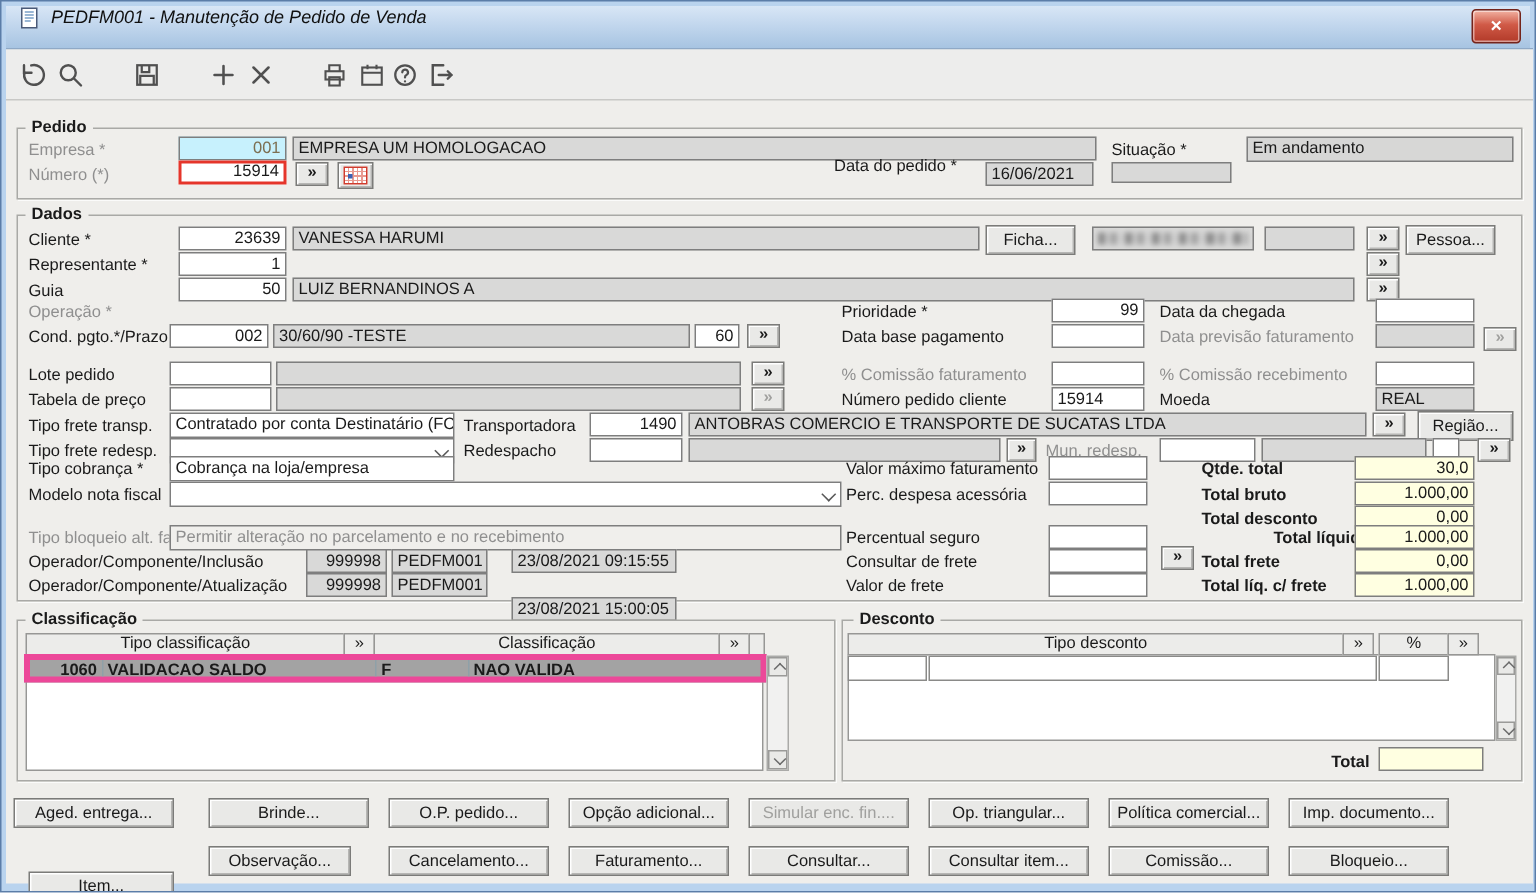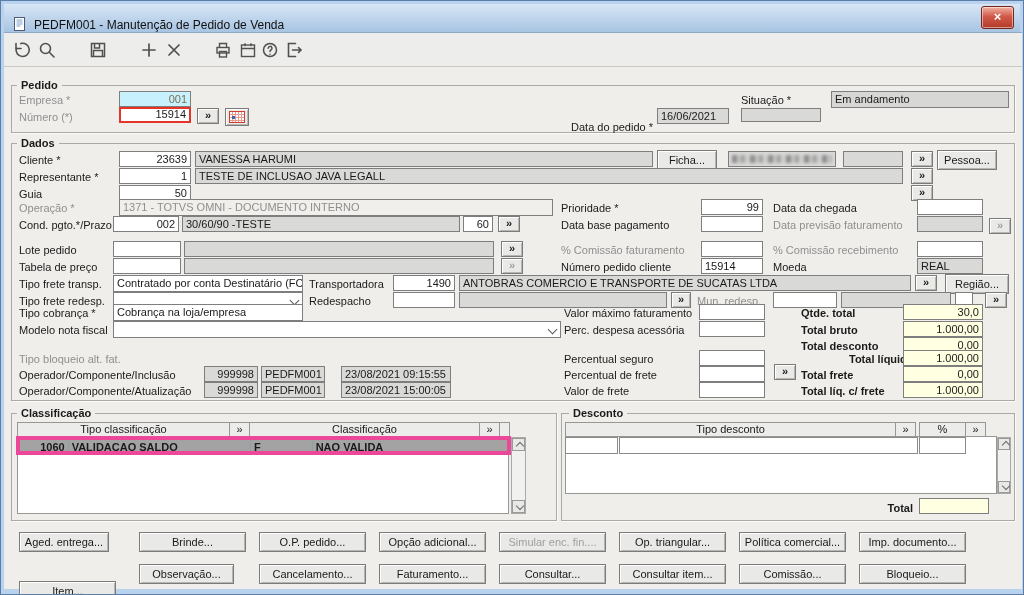--- a/index.html
+++ b/index.html
@@ -1,17 +1,17 @@
 <!DOCTYPE html>
 <html><head>
 <meta charset="utf-8">
 <style>
   html,body{margin:0;padding:0;background:#cfd8e4;}
   .win{position:relative;width:1024px;height:595px;background:#b9d3ee;font-family:"Liberation Sans",sans-serif;font-size:11px;color:#1a1a1a;overflow:hidden;border:1px solid #5b7da8;box-sizing:border-box;}
-  .titlebar{position:absolute;left:3px;top:3px;width:1016px;height:28px;background:linear-gradient(#d8e6f6,#a7c4e2);display:flex;align-items:flex-end;padding-left:8px;box-sizing:border-box;}
+  .titlebar{position:absolute;left:3px;top:3px;width:1016px;height:28px;background:linear-gradient(#d8e6f6,#a7c4e2);display:flex;align-items:flex-start;padding-left:8px;box-sizing:border-box;font-style:italic;}
   .title{font-size:12px;color:#101010;margin-left:6px;white-space:nowrap;}
   .closebtn{position:absolute;right:9px;top:5px;width:31px;height:21px;background:linear-gradient(#f2b3a3,#d05a47 45%,#b23a29);border:1px solid #74241b;border-radius:3px;color:#fff;font-weight:bold;font-size:13px;line-height:19px;text-align:center;box-shadow:inset 0 0 0 1px rgba(255,255,255,.5);}
   .client{position:absolute;left:3px;top:31px;width:1018px;height:556px;background:#efeeeb;border-top:1px solid #8fa9c6;}
   .tb{position:absolute;left:3px;top:32px;width:1018px;height:33px;background:#ededec;border-bottom:1px solid #c8c8c6;}
   .tbi{position:absolute;top:39px;width:20px;height:20px;}
   .gb{position:absolute;border:1px solid #a9a9a6;box-shadow:1px 1px 0 #fbfbfa;box-sizing:border-box;}
   .gleg{position:absolute;font-weight:bold;background:#efeeeb;padding:0 4px;white-space:nowrap;line-height:13px;}
   .lbl{position:absolute;white-space:nowrap;line-height:14px;}
   .dis{color:#8f8f8f;}
   .bold{font-weight:bold;}
@@ -113,60 +113,60 @@
       <svg width="20" height="20" viewBox="0 0 20 20" fill="none" stroke="#505050" stroke-width="1.6" stroke-linecap="round">
         <path d="M12.5 3.5H5.5v13h7M9.5 10h8.5M15.5 7.5L18 10l-2.5 2.5"></path>
       </svg>
     </div>
 
   <div class="gb" style="left:10px;top:84px;width:1004px;height:48px"></div>
   <span class="gleg" style="left:16px;top:78px">Pedido</span>
 
   <span class="lbl dis" style="left:18px;top:92px">Empresa *</span>
   <div class="f fc tr" style="left:118px;top:90px;width:72px">001</div>
+  <div class="f fg" style="left:194px;top:90px;width:536px">EMPRESA UM HOMOLOGACAO</div>
   <span class="lbl" style="left:740px;top:92px">Situação *</span>
   <div class="dd ddg" style="left:830px;top:90px;width:178px">Em andamento</div>
 
   <span class="lbl dis" style="left:18px;top:109px">Número (*)</span>
   <div class="f red2 tr" style="left:118px;top:106px;width:72px">15914</div>
   <div class="btn more" style="left:196px;top:107px">»</div>
   <div class="btn" style="left:224px;top:107px;width:24px;height:18px">
       <span class="gridico">
         <span class="dot"></span>
       </span>
     </div>
-  <span class="lbl" style="left:540px;top:119px;width:112px;text-align:right">Data do pedido *</span>
+  <span class="lbl" style="left:540px;top:103px;width:112px;text-align:center">Data do pedido *</span>
   <div class="f fg" style="left:656px;top:107px;width:72px">16/06/2021</div>
   <div class="f fg" style="left:740px;top:107px;width:80px;height:14px"></div>
 
   <div class="gb" style="left:10px;top:142px;width:1004px;height:258px"></div>
   <span class="gleg" style="left:16px;top:136px">Dados</span>
 
   <span class="lbl" style="left:18px;top:152px">Cliente *</span>
   <div class="f tr" style="left:118px;top:150px;width:72px">23639</div>
   <div class="f fg" style="left:194px;top:150px;width:458px">VANESSA HARUMI</div>
   <div class="btn bb" style="left:656px;top:149px;width:60px">Ficha...</div>
   <div class="f fg blurbox" style="left:727px;top:150px;width:108px">
       <span class="blurin"></span>
     </div>
   <div class="f fg" style="left:842px;top:150px;width:60px"></div>
   <div class="btn more" style="left:910px;top:150px">»</div>
   <div class="btn bb" style="left:936px;top:149px;width:60px">Pessoa...</div>
 
   <span class="lbl" style="left:18px;top:169px">Representante *</span>
   <div class="f tr" style="left:118px;top:167px;width:72px">1</div>
-  <div class="f fg" style="left:194px;top:167px;width:708px">TESTE DE INCLUSAO JAVA LEGALL</div>
   <div class="btn more" style="left:910px;top:167px">»</div>
 
   <span class="lbl" style="left:18px;top:186px">Guia</span>
   <div class="f tr" style="left:118px;top:184px;width:72px">50</div>
+  <div class="f fg" style="left:194px;top:184px;width:708px">LUIZ BERNANDINOS A</div>
   <div class="btn more" style="left:910px;top:184px">»</div>
 
   <span class="lbl dis" style="left:18px;top:200px">Operação *</span>
-  <div class="dd ddoff" style="left:118px;top:198px;width:434px">1371 - TOTVS OMNI - DOCUMENTO INTERNO</div>
   <span class="lbl" style="left:560px;top:200px">Prioridade *</span>
   <div class="f tr" style="left:700px;top:198px;width:62px">99</div>
   <span class="lbl" style="left:772px;top:200px">Data da chegada</span>
   <div class="f" style="left:916px;top:198px;width:66px"></div>
 
   <span class="lbl" style="left:18px;top:217px">Cond. pgto.*/Prazo</span>
   <div class="f tr" style="left:112px;top:215px;width:66px">002</div>
   <div class="f fg" style="left:181px;top:215px;width:278px">30/60/90 -TESTE</div>
   <div class="f tr" style="left:462px;top:215px;width:30px">60</div>
   <div class="btn more" style="left:497px;top:215px">»</div>
@@ -229,39 +229,40 @@
     </div>
   <span class="lbl" style="left:563px;top:322px">Perc. despesa acessória</span>
   <div class="f" style="left:698px;top:320px;width:66px"></div>
   <span class="lbl bold" style="left:800px;top:322px">Total bruto</span>
   <div class="f fy tr" style="left:902px;top:320px;width:80px">1.000,00</div>
 
   <span class="lbl bold" style="left:800px;top:338px">Total desconto</span>
   <div class="f fy tr" style="left:902px;top:336px;width:80px">0,00</div>
 
   <span class="lbl dis" style="left:18px;top:351px">Tipo bloqueio alt. fat.</span>
+  <div class="dd ddoff" style="left:112px;top:349px;width:448px">Permitir alteração no parcelamento e no recebimento</div>
   <span class="lbl" style="left:563px;top:351px">Percentual seguro</span>
   <div class="f" style="left:698px;top:349px;width:66px"></div>
   <span class="lbl bold" style="left:848px;top:351px">Total líquido</span>
   <div class="f fy tr" style="left:902px;top:349px;width:80px">1.000,00</div>
 
   <span class="lbl" style="left:18px;top:367px">Operador/Componente/Inclusão</span>
   <div class="f fg tr" style="left:203px;top:365px;width:54px">999998</div>
   <div class="f fg" style="left:260px;top:365px;width:64px">PEDFM001</div>
   <div class="f fg" style="left:340px;top:365px;width:110px">23/08/2021 09:15:55</div>
-  <span class="lbl" style="left:563px;top:367px">Percentual de frete</span>
+  <span class="lbl" style="left:563px;top:367px">Consultar de frete</span>
   <div class="f" style="left:698px;top:365px;width:66px"></div>
   <div class="btn more" style="left:773px;top:363px">»</div>
   <span class="lbl bold" style="left:800px;top:367px">Total frete</span>
   <div class="f fy tr" style="left:902px;top:365px;width:80px">0,00</div>
 
   <span class="lbl" style="left:18px;top:383px">Operador/Componente/Atualização</span>
   <div class="f fg tr" style="left:203px;top:381px;width:54px">999998</div>
   <div class="f fg" style="left:260px;top:381px;width:64px">PEDFM001</div>
-  <div class="f fg" style="left:340px;top:381px;width:110px">23/08/2021 15:00:05</div>
+  <div class="f fg" style="left:340px;top:397px;width:110px">23/08/2021 15:00:05</div>
   <span class="lbl" style="left:563px;top:383px">Valor de frete</span>
   <div class="f" style="left:698px;top:381px;width:66px"></div>
   <span class="lbl bold" style="left:800px;top:383px">Total líq. c/ frete</span>
   <div class="f fy tr" style="left:902px;top:381px;width:80px">1.000,00</div>
 
   <div class="gb" style="left:10px;top:412px;width:546px;height:108px"></div>
   <span class="gleg" style="left:16px;top:406px">Classificação</span>
   <div class="warea" style="left:16px;top:435px;width:492px;height:78px"></div>
   <div class="hdr" style="left:16px;top:421px;width:213px">Tipo classificação</div>
   <div class="hdr" style="left:228px;top:421px;width:21px">»</div>
@@ -297,21 +298,21 @@
     <div class="sbtn" style="left:0;top:0;width:12px;height:12px">
         <span class="sar up" style="top:3px"></span>
       </div>
     <div class="sbtn" style="left:0;bottom:0;width:12px;height:12px">
         <span class="sar dn" style="top:1px"></span>
       </div>
   </div>
   <span class="lbl bold" style="left:846px;top:500px;width:66px;text-align:right">Total</span>
   <div class="f fy" style="left:918px;top:497px;width:70px"></div>
 
-  <div class="btn bb" style="left:18px;top:531px;width:90px">Aged. entrega...</div>
+  <div class="btn bb" style="left:8px;top:531px;width:107px">Aged. entrega...</div>
   <div class="btn bb" style="left:138px;top:531px;width:107px">Brinde...</div>
   <div class="btn bb" style="left:258px;top:531px;width:107px">O.P. pedido...</div>
   <div class="btn bb" style="left:378px;top:531px;width:107px">Opção adicional...</div>
   <div class="btn bb off2" style="left:498px;top:531px;width:107px">Simular enc. fin....</div>
   <div class="btn bb" style="left:618px;top:531px;width:107px">Op. triangular...</div>
   <div class="btn bb" style="left:738px;top:531px;width:107px">Política comercial...</div>
   <div class="btn bb" style="left:858px;top:531px;width:107px">Imp. documento...</div>
 
   <div class="btn bb" style="left:18px;top:580px;width:97px">Item...</div>
   <div class="btn bb" style="left:138px;top:563px;width:95px">Observação...</div>

